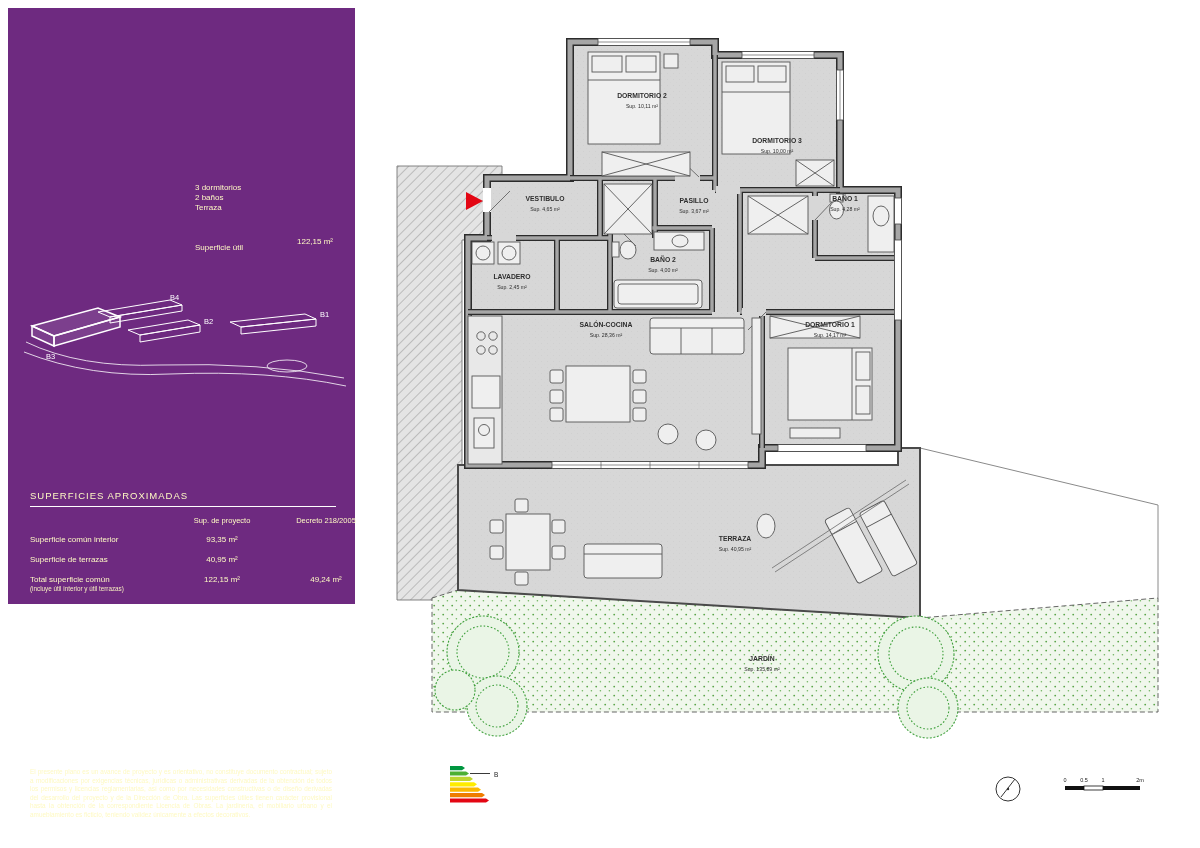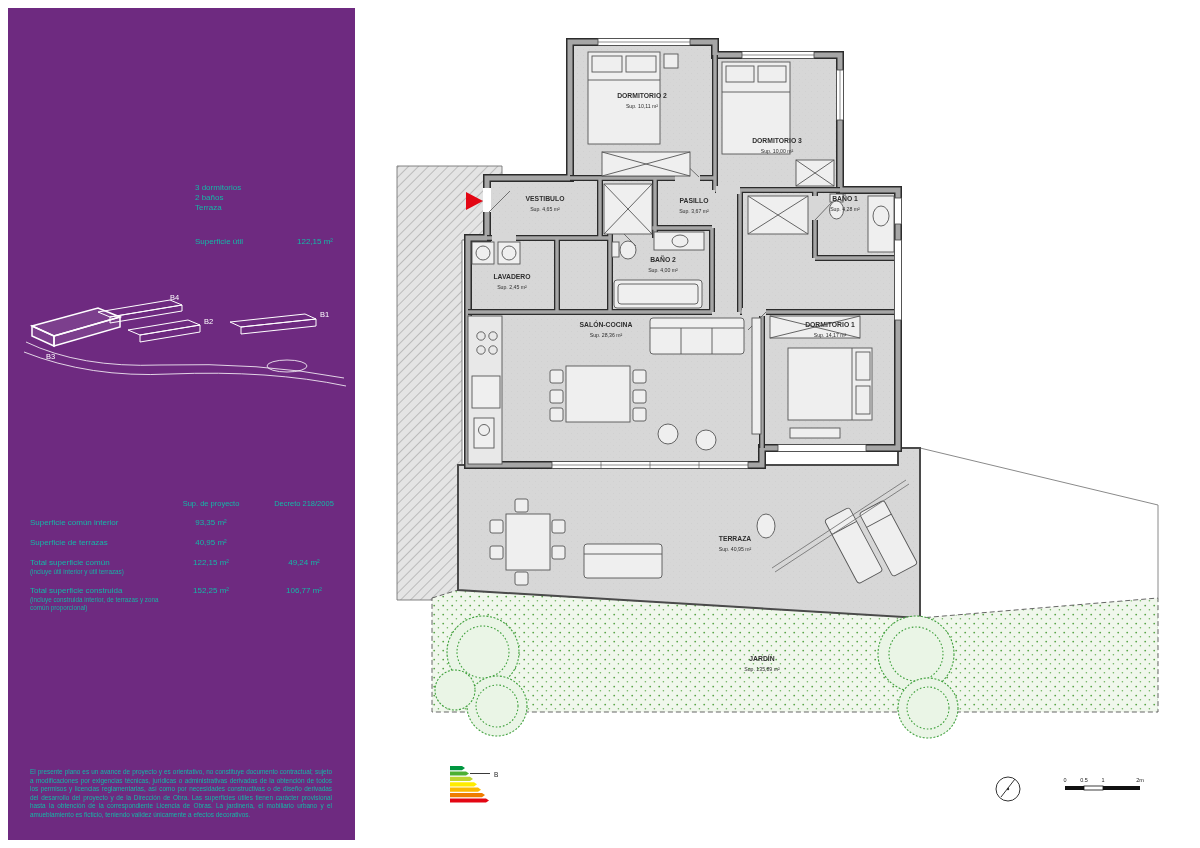--- a/index.html
+++ b/index.html
@@ -1,28 +1,28 @@
 <!DOCTYPE html>
 <html><head>
 <meta charset="utf-8">
 <style>
   html,body{margin:0;padding:0;background:#fff;}
   body{width:1200px;height:848px;position:relative;font-family:"Liberation Sans",sans-serif;overflow:hidden;}
   .page{position:absolute;inset:0;background:#fff;}
   svg text{font-family:"Liberation Sans",sans-serif;}
 
   
-  .sidebar{position:absolute;left:8px;top:8px;width:347px;height:832px;background:#6e2a80;color:#14b8a6;z-index:5;}
+  .sidebar{position:absolute;left:8px;top:8px;width:347px;height:596px;background:#6e2a80;color:#fef9c3;z-index:5;}
   .summary{position:absolute;left:187px;top:175px;font-size:8px;line-height:10px;}
   .summary .util{margin-top:24px;display:flex;}
-  .summary .util .lab{width:102px;}
+  .summary .util .lab{width:102px;margin-top:6px;}
   .siteplan{position:absolute;left:12px;top:278px;width:332px;height:112px;}
   .surfaces{position:absolute;left:22px;top:482px;width:306px;}
   .surfaces h2{font-size:9.5px;font-weight:400;letter-spacing:1px;margin:0 0 0 0;padding-bottom:5px;border-bottom:1px solid #fff;}
-  .shead,.srow{display:grid;grid-template-columns:132px 84px 88px;column-gap:7px;}
+  .shead,.srow{display:grid;grid-template-columns:132px 84px 88px;column-gap:18px;}
   .shead{margin-top:9px;font-size:7.5px;}
   .shead div{text-align:center;}
   .srow{margin-top:10px;font-size:8px;align-items:start;}
   .srow .sval{text-align:center;}
   .ssub{font-size:6.3px;line-height:8px;margin-top:1px;opacity:.95;}
   .disclaimer{position:absolute;left:22px;top:760px;width:302px;font-size:6.4px;line-height:8.6px;text-align:justify;}
 
   
   .plan-svg{position:absolute;left:0;top:0;z-index:1;}
 </style>
@@ -361,20 +361,21 @@
     </g>
     <g fill="#fff" font-size="7.5">
       <text x="150" y="14">B4</text>
       <text x="184" y="38">B2</text>
       <text x="300" y="31">B1</text>
       <text x="26" y="73">B3</text>
     </g>
   </svg>
 
   <div class="surfaces">
+    <h2>SUPERFICIES APROXIMADAS</h2>
     <div class="shead">
       <div></div>
       <div>Sup. de proyecto</div>
       <div>Decreto 218/2005</div>
     </div>
 
     <div class="srow">
       <div class="slabel">
         <div>Superficie común interior</div>
         <div class="ssub"></div>
@@ -394,26 +395,18 @@
 
     <div class="srow">
       <div class="slabel">
         <div>Total superficie común</div>
         <div class="ssub">(incluye útil interior y útil terrazas)</div>
       </div>
       <div class="sval">122,15 m²</div>
       <div class="sval">49,24 m²</div>
     </div>
 
-    <div class="srow">
-      <div class="slabel">
-        <div>Total superficie construida</div>
-        <div class="ssub">(incluye construida interior, de terrazas y zona común proporcional)</div>
-      </div>
-      <div class="sval">152,25 m²</div>
-      <div class="sval">106,77 m²</div>
-    </div>
   </div>
 
   <div class="disclaimer">El presente plano es un avance de proyecto y es orientativo, no constituye documento contractual; sujeto a modificaciones por exigencias técnicas, jurídicas o administrativas derivadas de la obtención de todos los permisos y licencias reglamentarias, así como por necesidades constructivas o de diseño derivadas del desarrollo del proyecto y de la Dirección de Obra. Las superficies útiles tienen carácter provisional hasta la obtención de la correspondiente Licencia de Obras. La jardinería, el mobiliario urbano y el amueblamiento es ficticio, teniendo validez únicamente a efectos decorativos.</div>
 </aside>
 
 </div>
 
 </body></html>

